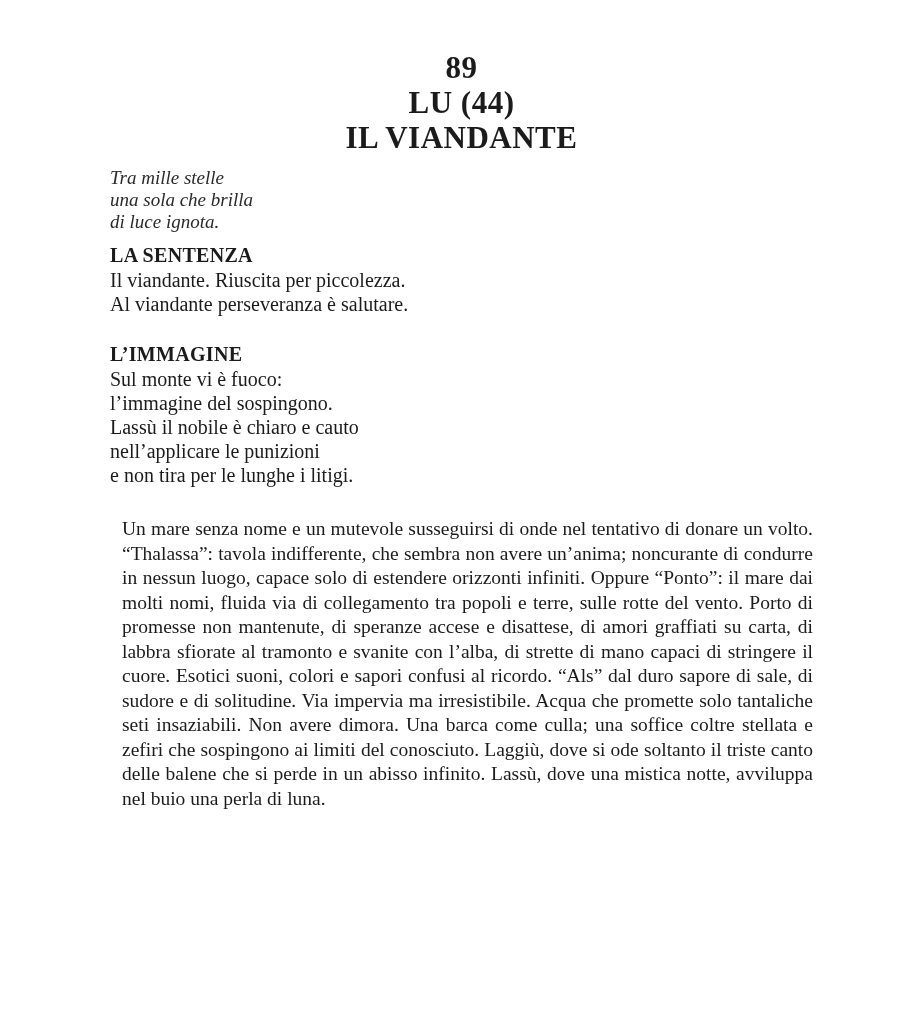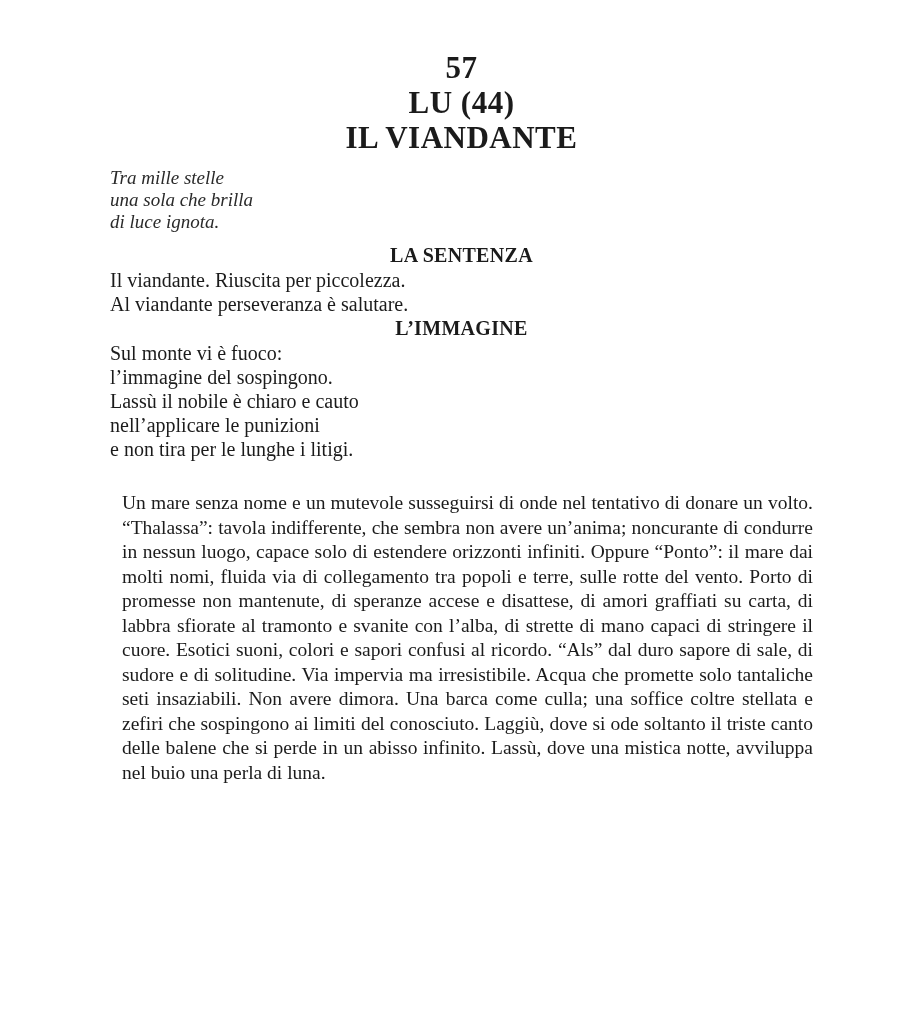--- a/index.html
+++ b/index.html
@@ -30,46 +30,45 @@
   .epigraph {
     margin-top: 12px;
     text-align: left;
     font-style: italic;
     font-size: 19px;
     line-height: 22px;
     color: #2a2a2a;
   }
   .section { font-size: 20px; line-height: 24px; }
   .section-sentenza { margin-top: 10px; }
-  .section-immagine { }
+  .section-immagine { margin-top: 26px; }
   .section-heading {
     font-weight: bold;
     font-size: 20px;
     line-height: 25px;
     letter-spacing: 0.3px;
-    text-align: center;
   }
   .verse-line { font-size: 20px; line-height: 24px; }
   .commentary {
     margin-top: 30px;
     font-size: 19.5px;
     line-height: 24.5px;
     text-align: justify;
     text-justify: inter-word;
     margin-left: 12px;
   }
 </style>
 </head>
 <body>
 
 <div class="page">
   <div class="content">
 
     <header class="title-block">
-      <div>57</div>
+      <div>89</div>
       <div>LU (44)</div>
       <div>IL VIANDANTE</div>
     </header>
 
     <div class="epigraph">
       <div>Tra mille stelle</div>
       <div>una sola che brilla</div>
       <div>di luce ignota.</div>
     </div>
 

